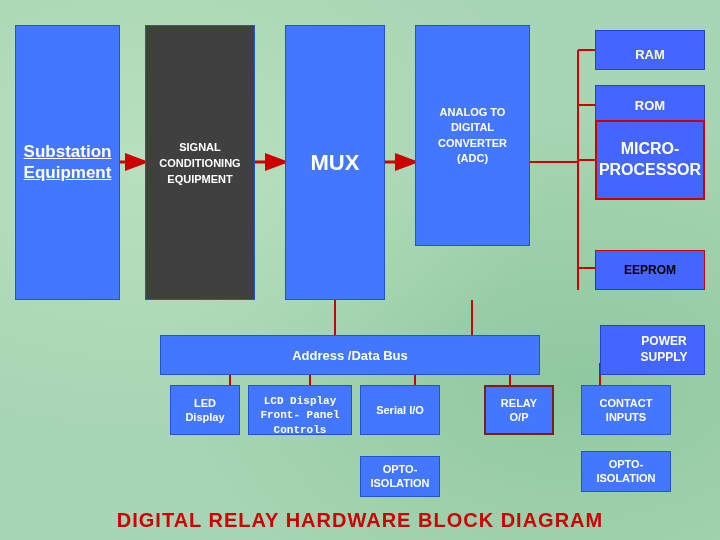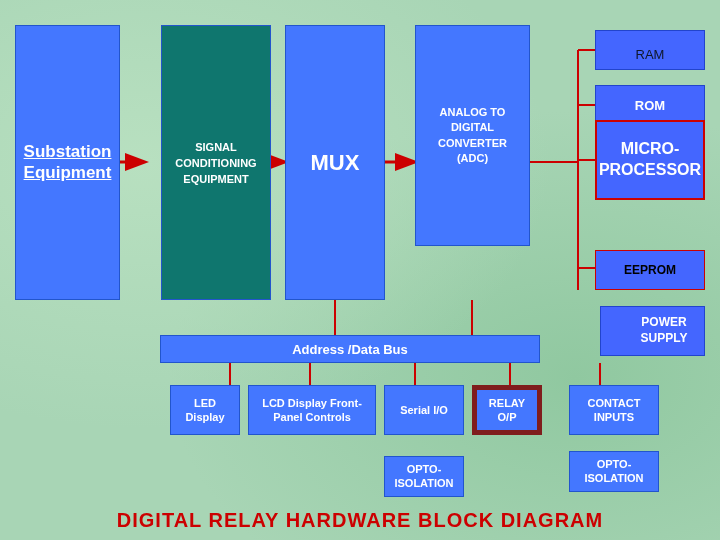--- a/index.html
+++ b/index.html
@@ -45,29 +45,28 @@
       line-height: 1.2;
       text-decoration: underline;
     }
 
     .signal-cond-block {
       position: absolute;
       top: 25px;
       left: 145px;
       width: 110px;
       height: 275px;
-      background: #0f766e;
+      background: #404040;
       border: 1px solid #2255cc;
       display: flex;
       flex-direction: column;
       align-items: center;
       justify-content: center;
       gap: 4px;
       padding: 8px 4px;
-      margin-left: 16px;
     }
 
     .signal-label {
       color: white;
       font-size: 11px;
       font-weight: bold;
       text-align: center;
     }
 
     .mux-block {
@@ -160,22 +159,22 @@
       width: 110px;
       height: 40px;
       background: #4466ff;
       border: 1px solid #2244cc;
       display: flex;
       align-items: center;
       justify-content: center;
     }
 
     .ram-label {
-      color: #0f172a;
-      font-weight: normal;
+      color: #fef9c3;
+      font-weight: bold;
       font-size: 13px;
       margin-top: 8px;
     }
 
     
     .rom-box {
       position: absolute;
       top: 85px;
       right: 15px;
       width: 110px;
@@ -192,38 +191,38 @@
       font-weight: bold;
       font-size: 13px;
     }
 
     
     .address-bus {
       position: absolute;
       top: 335px;
       left: 160px;
       width: 380px;
-      height: 28px;
+      height: 40px;
       background: #4477ff;
       border: 1px solid #2255cc;
       display: flex;
       align-items: center;
       justify-content: center;
     }
 
     .address-bus-label {
       color: white;
       font-weight: bold;
       font-size: 13px;
     }
 
     
     .power-supply-box {
       position: absolute;
-      top: 306px;
+      top: 325px;
       right: 15px;
       width: 105px;
       height: 50px;
       background: #4466ff;
       border: 1px solid #2244cc;
       display: flex;
       align-items: center;
       justify-content: center;
       padding-left: 23px;
     }
@@ -242,21 +241,21 @@
       font-weight: bold;
       font-size: 11px;
       text-align: center;
       padding: 8px 6px;
       border: 1px solid #2255cc;
       line-height: 1.3;
       flex-shrink: 0;
     }
 
     .led-box { width: 70px; height: 50px; display:flex; align-items:center; justify-content:center; }
-    .lcd-box { width: 128px; height: 50px; display:flex; align-items:center; justify-content:center; }
+    .lcd-box { width: 104px; height: 50px; display:flex; justify-content:center;font-family:Liberation Mono, monospace; }
     .serial-box { width: 80px; height: 50px; display:flex; align-items:center; justify-content:center; }
 
     .opto-box {
       background: #4477ff;
       color: white;
       font-weight: bold;
       font-size: 11px;
       text-align: center;
       padding: 5px 4px;
       border: 1px solid #2255cc;
@@ -264,25 +263,26 @@
       line-height: 1.3;
     }
 
     .relay-box {
       background: #4477ff;
       color: white;
       font-weight: bold;
       font-size: 11px;
       text-align: center;
       padding: 8px 4px;
-      border: 5px solid #7f1d1d;
+      border: 2px solid #7f1d1d;
       width: 70px;
       height: 50px;
       display:flex; align-items:center; justify-content:center;
       flex-shrink: 0;
+      margin-left: 36px;
     }
 
     .contact-box {
       background: #4477ff;
       color: white;
       font-weight: bold;
       font-size: 11px;
       text-align: center;
       padding: 8px 4px;
       border: 1px solid #2255cc;

